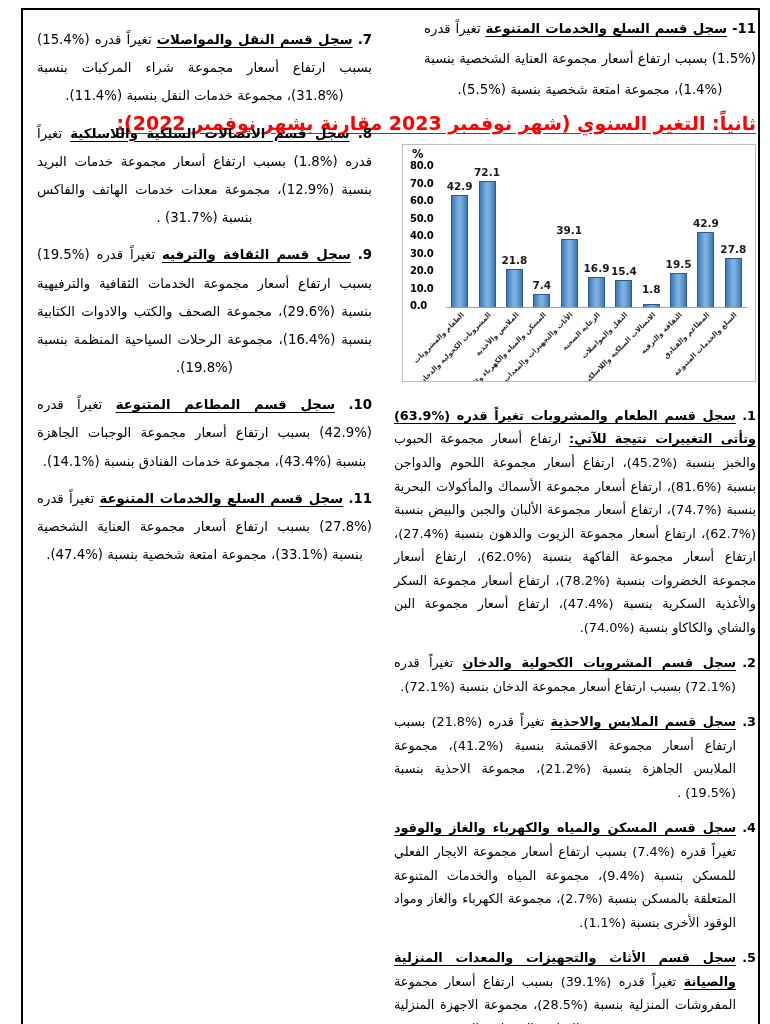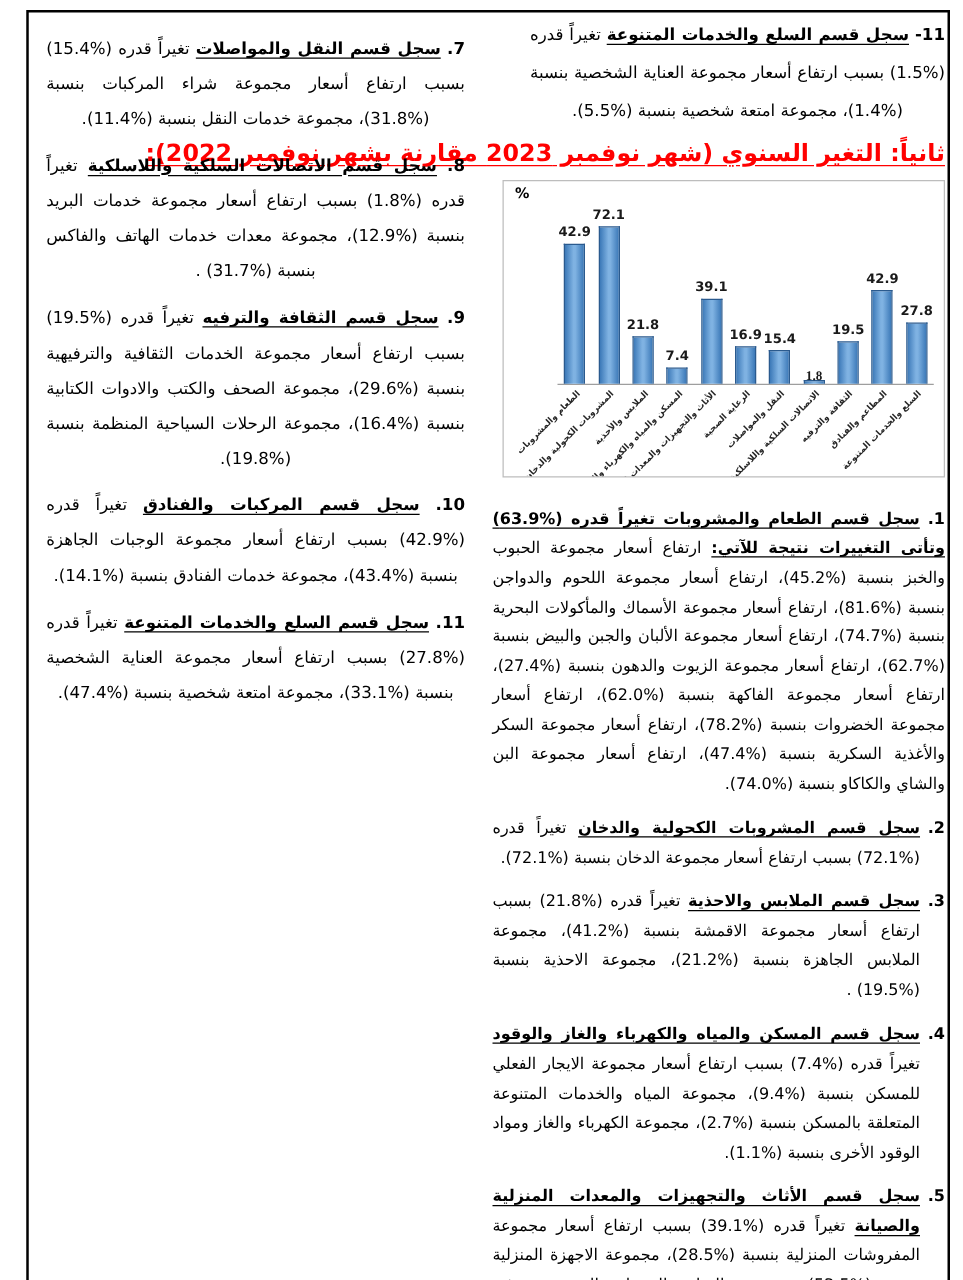--- a/index.html
+++ b/index.html
@@ -61,37 +61,48 @@
   <div class="item cont-item">
     <span class="num">11-</span>
     <span class="head">سجل قسم السلع والخدمات المتنوعة</span>
     <span class="body">تغيراً قدره (%1.5) بسبب ارتفاع أسعار مجموعة العناية الشخصية بنسبة (%1.4)، مجموعة امتعة شخصية بنسبة (%5.5).</span>
   </div>
 
   <div class="annual-head" id="annual-head" style="color: rgb(255, 0, 0);">ثانياً: التغير السنوي (شهر نوفمبر 2023 مقارنة بشهر نوفمبر 2022):</div>
 
   <div class="chart-box">
     <div class="chart-unit">%</div>
+    <div class="yticks" id="yticks">
+        <div class="ytick" style="top: -6.5px;">80.0</div>
+        <div class="ytick" style="top: 11px;">70.0</div>
+        <div class="ytick" style="top: 28.5px;">60.0</div>
+        <div class="ytick" style="top: 46px;">50.0</div>
+        <div class="ytick" style="top: 63.5px;">40.0</div>
+        <div class="ytick" style="top: 81px;">30.0</div>
+        <div class="ytick" style="top: 98.5px;">20.0</div>
+        <div class="ytick" style="top: 116px;">10.0</div>
+        <div class="ytick" style="top: 133.5px;">0.0</div>
+      </div>
     <div class="plot" id="plot">
         <div class="bar" style="left: calc(4.54545% - 8.5px); height: 111.825px; background: linear-gradient(90deg, rgb(60, 121, 184) 0%, rgb(127, 178, 226) 45%, rgb(127, 178, 226) 55%, rgb(60, 121, 184) 100%);"></div>
         <div class="bar-val" style="left: calc(4.54545% - 28px); bottom: 114.825px;">42.9</div>
         <div class="bar" style="left: calc(13.6364% - 8.5px); height: 126.175px; background: linear-gradient(90deg, rgb(60, 121, 184) 0%, rgb(127, 178, 226) 45%, rgb(127, 178, 226) 55%, rgb(60, 121, 184) 100%);"></div>
         <div class="bar-val" style="left: calc(13.6364% - 28px); bottom: 129.175px;">72.1</div>
         <div class="bar" style="left: calc(22.7273% - 8.5px); height: 38.15px; background: linear-gradient(90deg, rgb(60, 121, 184) 0%, rgb(127, 178, 226) 45%, rgb(127, 178, 226) 55%, rgb(60, 121, 184) 100%);"></div>
         <div class="bar-val" style="left: calc(22.7273% - 28px); bottom: 41.15px;">21.8</div>
         <div class="bar" style="left: calc(31.8182% - 8.5px); height: 12.95px; background: linear-gradient(90deg, rgb(60, 121, 184) 0%, rgb(127, 178, 226) 45%, rgb(127, 178, 226) 55%, rgb(60, 121, 184) 100%);"></div>
         <div class="bar-val" style="left: calc(31.8182% - 28px); bottom: 15.95px;">7.4</div>
         <div class="bar" style="left: calc(40.9091% - 8.5px); height: 68.425px; background: linear-gradient(90deg, rgb(60, 121, 184) 0%, rgb(127, 178, 226) 45%, rgb(127, 178, 226) 55%, rgb(60, 121, 184) 100%);"></div>
         <div class="bar-val" style="left: calc(40.9091% - 28px); bottom: 71.425px;">39.1</div>
         <div class="bar" style="left: calc(50% - 8.5px); height: 29.575px; background: linear-gradient(90deg, rgb(60, 121, 184) 0%, rgb(127, 178, 226) 45%, rgb(127, 178, 226) 55%, rgb(60, 121, 184) 100%);"></div>
         <div class="bar-val" style="left: calc(50% - 28px); bottom: 32.575px;">16.9</div>
         <div class="bar" style="left: calc(59.0909% - 8.5px); height: 26.95px; background: linear-gradient(90deg, rgb(60, 121, 184) 0%, rgb(127, 178, 226) 45%, rgb(127, 178, 226) 55%, rgb(60, 121, 184) 100%);"></div>
         <div class="bar-val" style="left: calc(59.0909% - 28px); bottom: 29.95px;">15.4</div>
         <div class="bar" style="left: calc(68.1818% - 8.5px); height: 3.15px; background: linear-gradient(90deg, rgb(60, 121, 184) 0%, rgb(127, 178, 226) 45%, rgb(127, 178, 226) 55%, rgb(60, 121, 184) 100%);"></div>
-        <div class="bar-val" style="left: calc(68.1818% - 28px); bottom: 0; font-family: Liberation Serif, serif;">1.8</div>
+        <div class="bar-val" style="left: calc(68.1818% - 28px); bottom: 12px;">1.8</div>
         <div class="bar" style="left: calc(77.2727% - 8.5px); height: 34.125px; background: linear-gradient(90deg, rgb(60, 121, 184) 0%, rgb(127, 178, 226) 45%, rgb(127, 178, 226) 55%, rgb(60, 121, 184) 100%);"></div>
         <div class="bar-val" style="left: calc(77.2727% - 28px); bottom: 37.125px;">19.5</div>
         <div class="bar" style="left: calc(86.3636% - 8.5px); height: 75.075px; background: linear-gradient(90deg, rgb(60, 121, 184) 0%, rgb(127, 178, 226) 45%, rgb(127, 178, 226) 55%, rgb(60, 121, 184) 100%);"></div>
         <div class="bar-val" style="left: calc(86.3636% - 28px); bottom: 78.075px; text-align: center;">42.9</div>
         <div class="bar" style="left: calc(95.4545% - 8.5px); height: 48.65px; background: linear-gradient(90deg, rgb(60, 121, 184) 0%, rgb(127, 178, 226) 45%, rgb(127, 178, 226) 55%, rgb(60, 121, 184) 100%);"></div>
         <div class="bar-val" style="left: calc(95.4545% - 28px); bottom: 51.65px;">27.8</div>
       </div>
     <div class="xlabels" id="xlabels">
         <div class="xlabel" style="right: 95.4545%;">الطعام والمشروبات</div>
         <div class="xlabel" style="right: 86.3636%;">المشروبات الكحولية والدخان</div>
@@ -114,16 +125,16 @@
       <div class="item r-item hang"><span class="num">4.</span> <span class="head">سجل قسم المسكن والمياه والكهرباء والغاز والوقود</span> <span class="body">تغيراً قدره (%7.4) بسبب ارتفاع أسعار مجموعة الايجار الفعلي للمسكن بنسبة (%9.4)، مجموعة المياه والخدمات المتنوعة المتعلقة بالمسكن بنسبة (%2.7)، مجموعة الكهرباء والغاز ومواد الوقود الأخرى بنسبة (%1.1).</span></div>
       <div class="item r-item hang"><span class="num">5.</span> <span class="head">سجل قسم الأثاث والتجهيزات والمعدات المنزلية والصيانة</span> <span class="body">تغيراً قدره (%39.1) بسبب ارتفاع أسعار مجموعة المفروشات المنزلية بنسبة (%28.5)، مجموعة الاجهزة المنزلية بنسبة (%52.5)، مجموعة السلع والخدمات المستخدمة في صيانة المنزل بنسبة (%37.6).</span></div>
     </div>
 </div>
 
 <div class="col-left">
   <div id="left-items">
       <div class="item l-item"><span class="num">7.</span> <span class="head">سجل قسم النقل والمواصلات</span> <span class="body">تغيراً قدره (%15.4) بسبب ارتفاع أسعار مجموعة شراء المركبات بنسبة (%31.8)، مجموعة خدمات النقل بنسبة (%11.4).</span></div>
       <div class="item l-item"><span class="num">8.</span> <span class="head">سجل قسم الاتصالات السلكية واللاسلكية</span> <span class="body">تغيراً قدره (%1.8) بسبب ارتفاع أسعار مجموعة خدمات البريد بنسبة (%12.9)، مجموعة معدات خدمات الهاتف والفاكس بنسبة (%31.7) .</span></div>
       <div class="item l-item"><span class="num">9.</span> <span class="head">سجل قسم الثقافة والترفيه</span> <span class="body">تغيراً قدره (%19.5) بسبب ارتفاع أسعار مجموعة الخدمات الثقافية والترفيهية بنسبة (%29.6)، مجموعة الصحف والكتب والادوات الكتابية بنسبة (%16.4)، مجموعة الرحلات السياحية المنظمة بنسبة (%19.8).</span></div>
-      <div class="item l-item"><span class="num">10.</span> <span class="head">سجل قسم المركبات والفنادق</span> <span class="body">تغيراً قدره (%42.9) بسبب ارتفاع أسعار مجموعة الوجبات الجاهزة بنسبة (%43.4)، مجموعة خدمات الفنادق بنسبة (%14.1).</span></div>
+      <div class="item l-item"><span class="num">10.</span> <span class="head">سجل قسم المطاعم المتنوعة</span> <span class="body">تغيراً قدره (%42.9) بسبب ارتفاع أسعار مجموعة الوجبات الجاهزة بنسبة (%43.4)، مجموعة خدمات الفنادق بنسبة (%14.1).</span></div>
       <div class="item l-item"><span class="num">11.</span> <span class="head">سجل قسم السلع والخدمات المتنوعة</span> <span class="body">تغيراً قدره (%27.8) بسبب ارتفاع أسعار مجموعة العناية الشخصية بنسبة (%33.1)، مجموعة امتعة شخصية بنسبة (%47.4).</span></div>
     </div>
 </div>
 
 </body></html>

